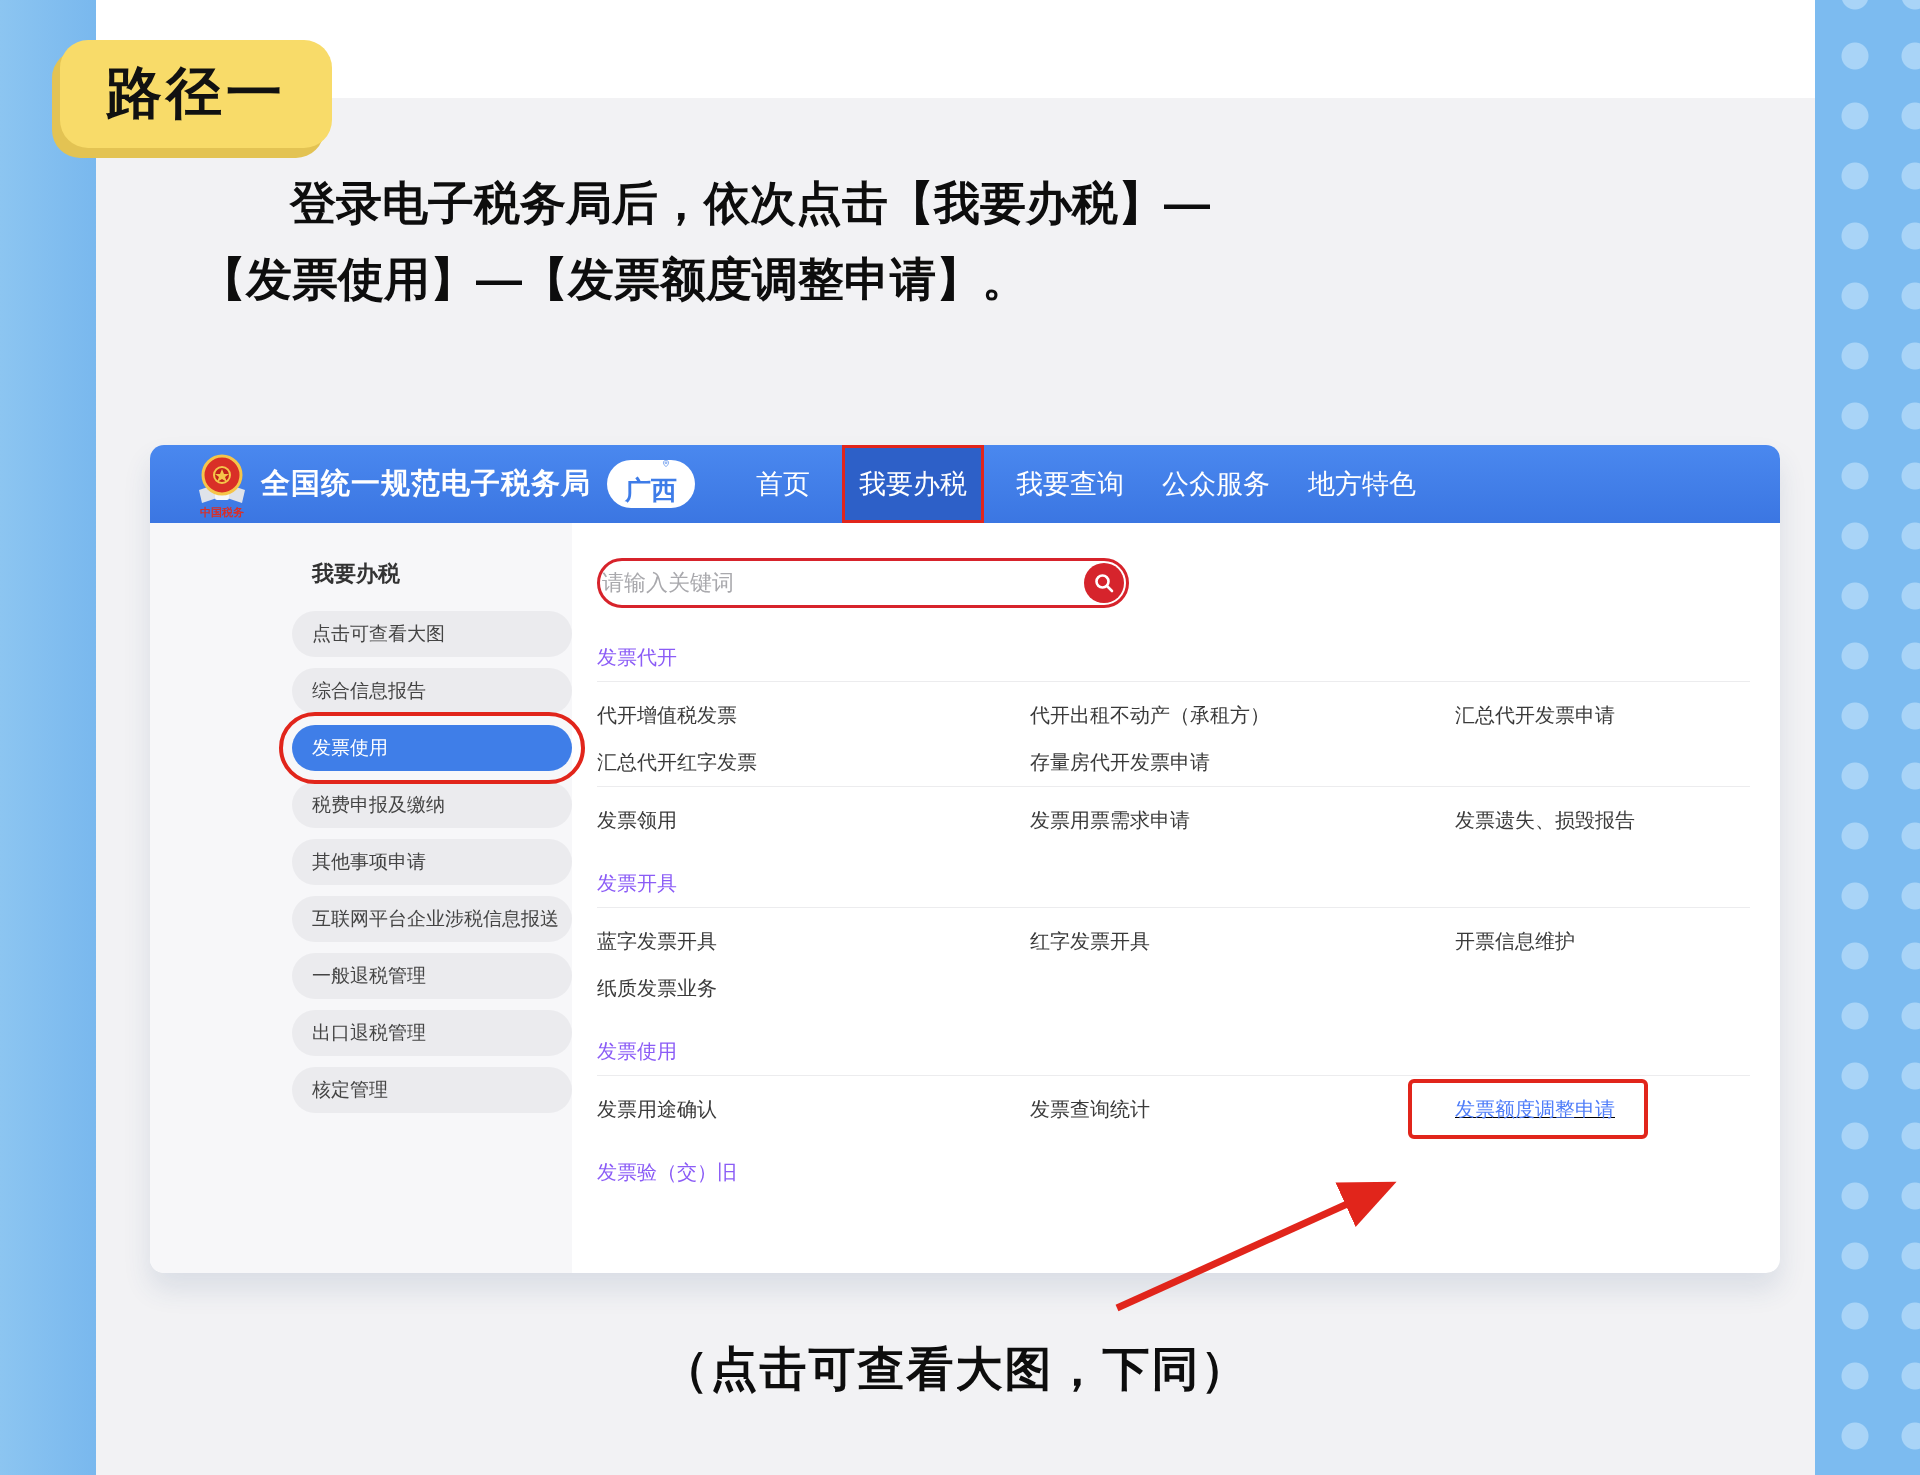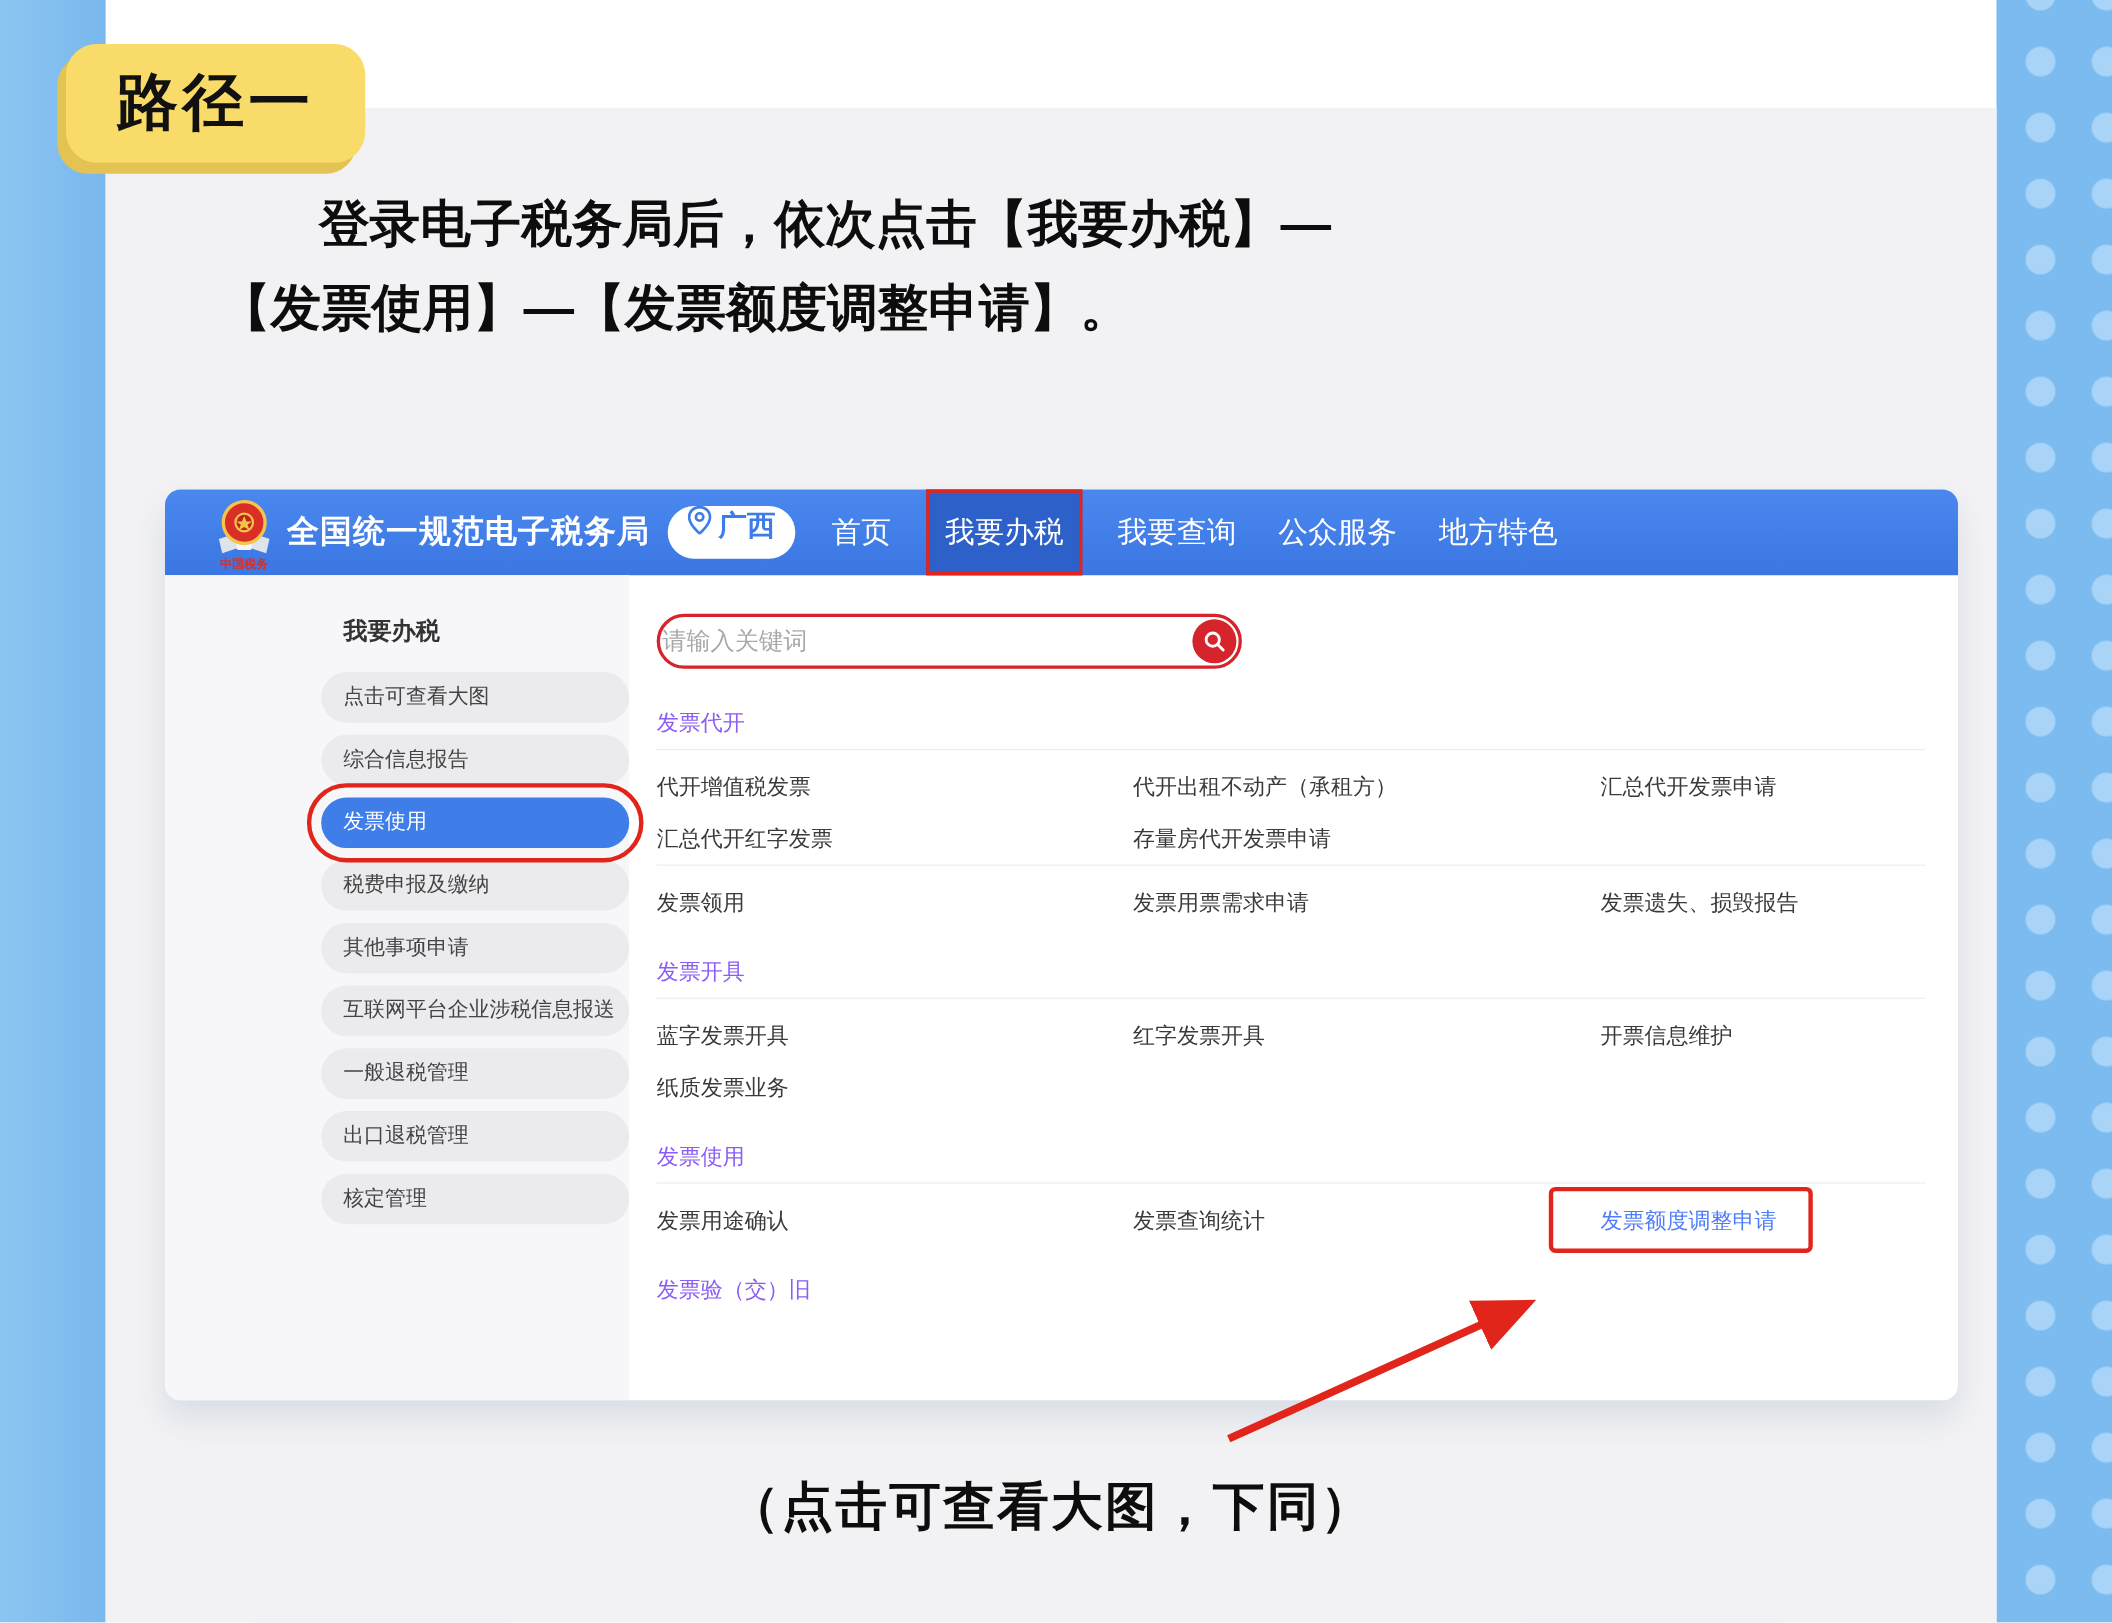--- a/index.html
+++ b/index.html
@@ -29,21 +29,21 @@
   
   .browser{position:absolute;left:150px;top:445px;width:1630px;height:828px;
     background:#fff;border-radius:14px;z-index:4;
     box-shadow:0 16px 28px rgba(40,70,120,.12);}
   .site-header{position:absolute;left:0;top:0;width:100%;height:78px;
     background:linear-gradient(#4a88ef,#3b76e2);
     border-radius:14px 14px 0 0;display:flex;align-items:center;padding-left:45px;box-sizing:border-box;}
   .logo{width:54px;height:66px;flex:0 0 auto;margin-top:6px;}
   .site-title{color:#fff;font-size:29px;font-weight:700;margin-left:12px;letter-spacing:1px;white-space:nowrap;}
   .region-pill{margin-left:16px;background:#fff;border-radius:26px;height:48px;
-    display:flex;align-items:flex-start;padding:0 18px;gap:6px;}
+    display:flex;align-items:flex-end;padding:0 18px;gap:6px;flex-direction:column;}
   .region-pill .txt{color:#3e7ce8;font-size:26px;font-weight:700;}
   .site-nav{position:absolute;left:600px;top:0;height:78px;display:flex;align-items:center;gap:26px;}
   .nav-item{color:#fff;font-size:27px;white-space:nowrap;padding:0 6px;}
   .nav-item.active{background:#2d60c8;border:3px solid #e1251b;padding:18px 14px;}
   
   .sidebar{position:absolute;left:0;top:78px;width:422px;height:750px;
     background:#f7f7f9;border-bottom-left-radius:14px;box-sizing:border-box;padding-top:36px;}
   .sb-heading{margin-left:162px;font-size:22px;font-weight:700;color:#333;}
   .sb-list{margin-top:22px;}
   .pill{margin:0 0 11px 142px;width:280px;height:46px;border-radius:23px;
@@ -57,21 +57,21 @@
     display:flex;align-items:center;box-sizing:border-box;background:#fff;}
   .search-pill input{flex:1;border:none;outline:none;background:transparent;
     font-size:22px;color:#555;font-family:inherit;}
   .search-pill input::placeholder{color:#a9a9ad;}
   .search-btn{width:40px;height:40px;border-radius:50%;background:#d6242c;
     margin-right:2px;display:flex;align-items:center;justify-content:center;flex:0 0 auto;}
   .sec-title{margin-top:36px;font-size:20px;color:#8b5cf6;}
   .divider{margin-top:10px;border-top:1px solid #ececee;}
   .link-row{display:grid;grid-template-columns:433px 425px 1fr;margin-top:20px;}
   .link{font-size:20px;color:#3a3a3a;}
-  .hl-cell{position:relative;}
+  .hl-cell{position:relative;text-decoration:underline;}
   .link.hl{color:#4f7df9;}
   .hl-box{position:absolute;left:-47px;top:-17px;width:232px;height:52px;
     border:4px solid #e1251b;border-radius:6px;}
   
   .arrow{position:absolute;left:1095px;top:1162px;z-index:6;}
   
   .caption{position:absolute;left:96px;top:1338px;width:1719px;text-align:center;z-index:4;
     font-size:47px;font-weight:800;color:#0d0d0d;letter-spacing:2px;}
 </style>
 </head>

